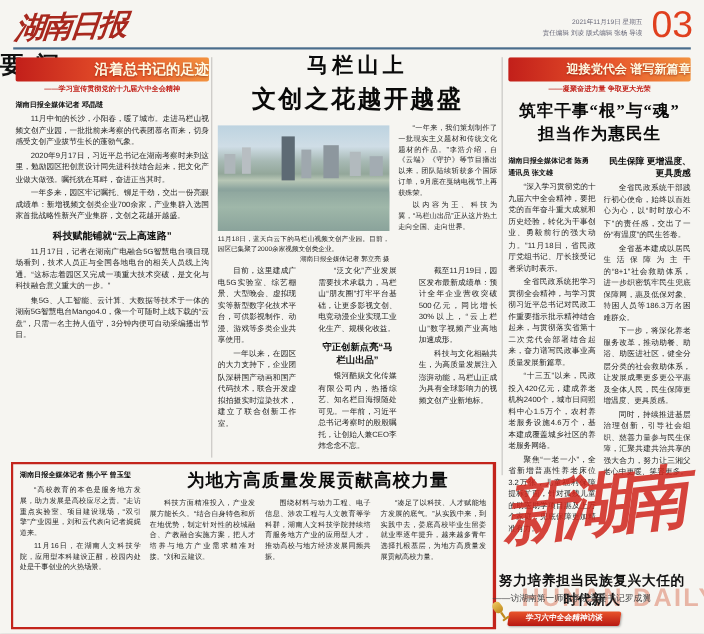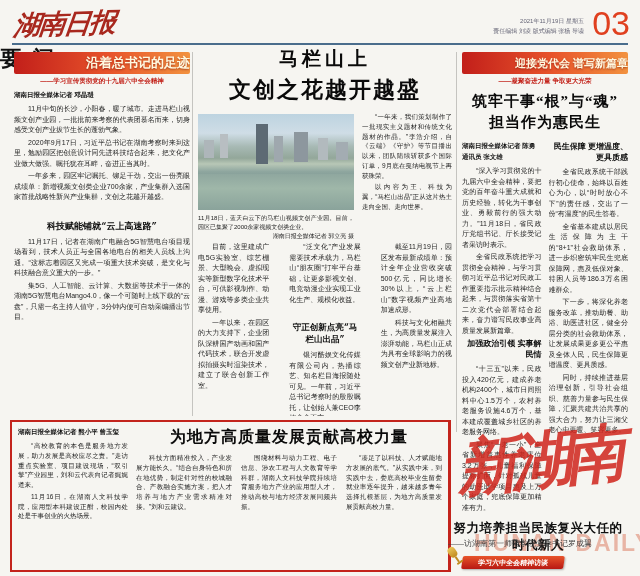--- a/index.html
+++ b/index.html
@@ -17,21 +17,21 @@
         letter-spacing:10px;color:#111;margin-top:32px;}
   .dateblock{position:absolute;right:56px;top:16px;text-align:right;font-size:6px;color:#667;line-height:1.7;}
   .pagenum{position:absolute;right:10px;top:4px;font-size:34px;color:#e0401f;font-weight:400;}
   .header-rule{position:absolute;left:12px;right:12px;top:43px;height:2px;background:#4a6d8c;}
 
   
   .cn-body{font-size:7px;line-height:1.5;text-align:justify;color:#1e1e1e;}
   .cn-body-s{font-size:6.5px;line-height:1.5;text-align:justify;color:#1e1e1e;}
   .para{margin:0 0 2px;text-indent:2em;}
   .byline{font-size:6.5px;font-weight:bold;color:#111;margin:3px 0 4px;}
-  .subhead{font-weight:bold;font-size:9px;text-align:center;margin:17px 0 4px;color:#0d0d0d;font-family:Liberation Mono, monospace;}
+  .subhead{font-weight:bold;font-size:9px;text-align:center;margin:5px 0 4px;color:#0d0d0d;}
   .subhead-s{font-weight:bold;font-size:8px;text-align:right;margin:2px 0 4px;color:#0d0d0d;line-height:1.4;}
 
   
   .banner{height:22px;line-height:22px;text-align:right;font-weight:bold;color:#fff9e0;
           background:linear-gradient(90deg,#c21f1a 0%,#e8542b 55%,#f2923f 100%);
           border-radius:2px;text-shadow:0 1px 2px rgba(120,20,10,.6);}
   .banner-sub{color:#c3241c;font-size:6.5px;text-align:center;margin:3px 0 5px;font-weight:bold;}
 
   
   .left-col{position:absolute;left:14px;top:52px;width:176px;height:366px;overflow:hidden;}
@@ -174,21 +174,20 @@
       <div>担当作为惠民生</div>
     </div>
     <div class="twocol">
       <div class="col">
         <div class="byline">湖南日报全媒体记者 陈勇</div>
         <div class="byline" style="margin-top:-2px;">通讯员 张文雄</div>
         <div class="cn-body">
             <p class="para">“深入学习贯彻党的十九届六中全会精神，要把党的百年奋斗重大成就和历史经验，转化为干事创业、勇毅前行的强大动力。”11月18日，省民政厅党组书记、厅长接受记者采访时表示。</p>
             <p class="para">全省民政系统把学习贯彻全会精神，与学习贯彻习近平总书记对民政工作重要指示批示精神结合起来，与贯彻落实省第十二次党代会部署结合起来，奋力谱写民政事业高质量发展新篇章。</p>
           </div>
-        <div class="subhead-s">加强政治引领 实事解民情</div>
         <div class="cn-body">
             <p class="para">“十三五”以来，民政投入420亿元，建成养老机构2400个，城市日间照料中心1.5万个，农村养老服务设施4.6万个，基本建成覆盖城乡社区的养老服务网络。</p>
             <p class="para">聚焦“一老一小”，全省新增普惠性养老床位3.2万张，儿童福利保障提标扩面，针对孤残儿童的助医助学项目惠及上万个家庭，兜底保障更加精准有力。</p>
           </div>
       </div>
       <div class="col">
         <div class="subhead-s">民生保障 更增温度、更具质感</div>
         <div class="cn-body">
             <p class="para">全省民政系统干部践行初心使命，始终以百姓心为心，以“时时放心不下”的责任感，交出了一份“有温度”的民生答卷。</p>
             <p class="para">全省基本建成以居民生活保障为主干的“8+1”社会救助体系，进一步织密筑牢民生兜底保障网，惠及低保对象、特困人员等186.3万名困难群众。</p>

